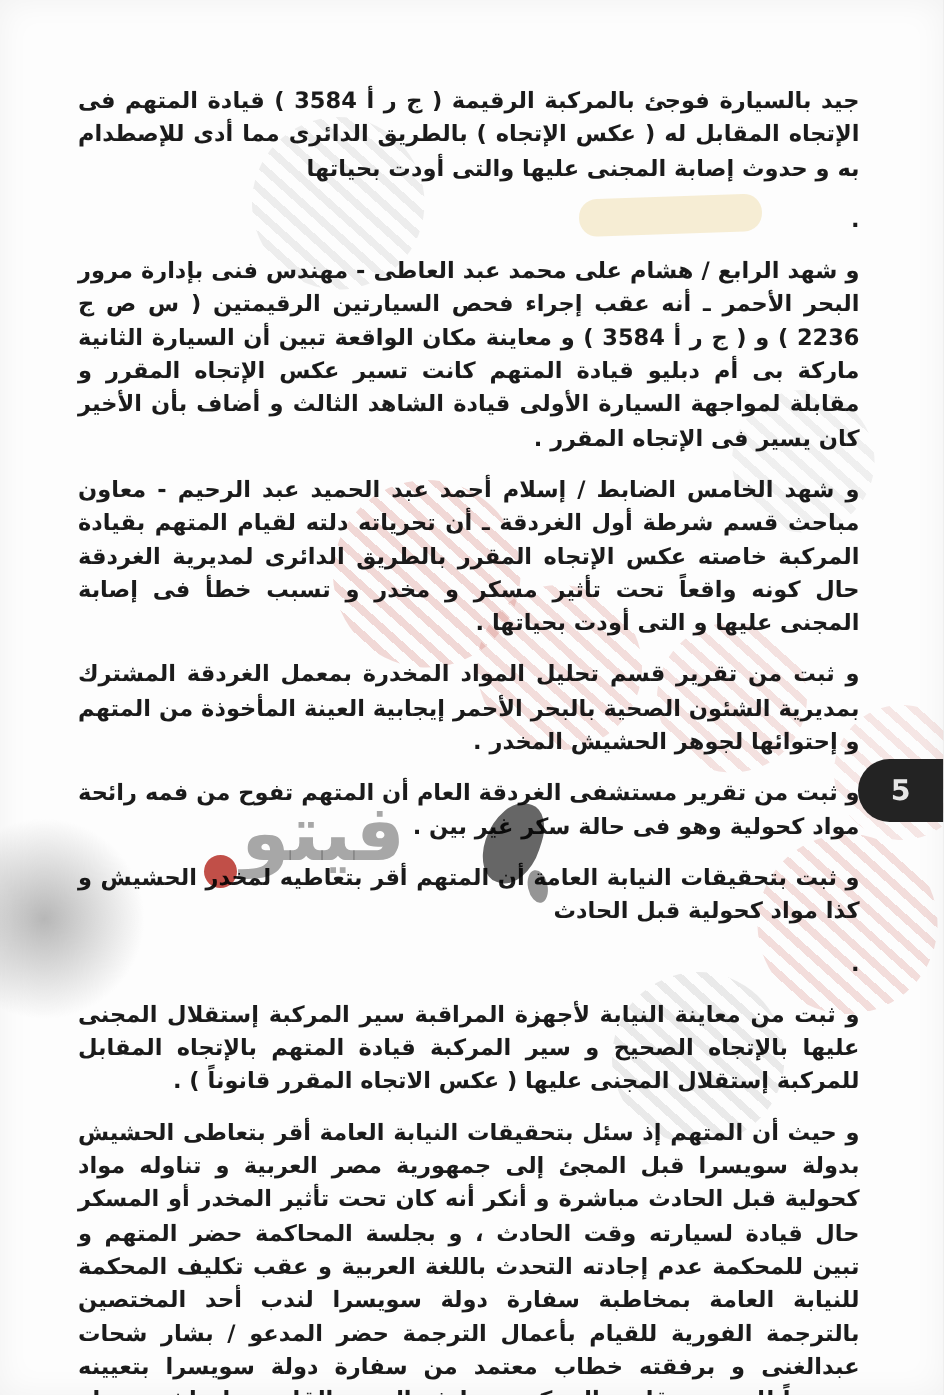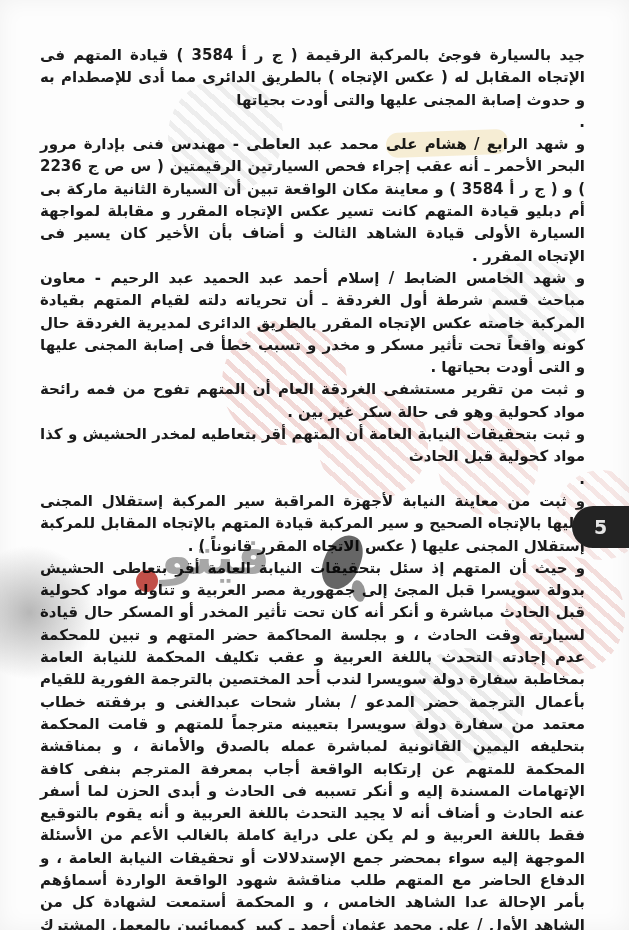--- a/index.html
+++ b/index.html
@@ -15,21 +15,21 @@
     position:absolute;
     top:44px;right:44px;width:545px;
     direction:rtl;
     text-align:justify;
     font-size:15px;
     font-weight:bold;
     line-height:22.3px;
     color:#1b1b1b;
     z-index:1;
   }
-  .text-block p{margin:0;padding:0;}
+  .text-block p{margin:12px;padding:0;}
   .text-block p.dot-line{text-align:right;}
   .page-tab{
     position:absolute;
     right:0;top:506px;
     width:57px;height:42px;
     background:#232323;
     border-radius:21px 0 0 21px;
     color:#e6e6e6;
     display:flex;align-items:center;justify-content:center;
     font-size:19px;font-weight:bold;
@@ -127,20 +127,21 @@
 
   <div class="page-tab">
     <span>5</span>
   </div>
 
   <div class="text-block">
     <p>جيد بالسيارة فوجئ بالمركبة الرقيمة ( ج ر أ 3584 ) قيادة المتهم فى الإتجاه المقابل له ( عكس الإتجاه ) بالطريق الدائرى مما أدى للإصطدام به و حدوث إصابة المجنى عليها والتى أودت بحياتها</p>
     <p class="dot-line">.</p>
     <p>و شهد الرابع / هشام على محمد عبد العاطى - مهندس فنى بإدارة مرور البحر الأحمر ـ أنه عقب إجراء فحص السيارتين الرقيمتين ( س ص ج 2236 ) و ( ج ر أ 3584 ) و معاينة مكان الواقعة تبين أن السيارة الثانية ماركة بى أم دبليو قيادة المتهم كانت تسير عكس الإتجاه المقرر و مقابلة لمواجهة السيارة الأولى قيادة الشاهد الثالث و أضاف بأن الأخير كان يسير فى الإتجاه المقرر .</p>
     <p>و شهد الخامس الضابط / إسلام أحمد عبد الحميد عبد الرحيم - معاون مباحث قسم شرطة أول الغردقة ـ أن تحرياته دلته لقيام المتهم بقيادة المركبة خاصته عكس الإتجاه المقرر بالطريق الدائرى لمديرية الغردقة حال كونه واقعاً تحت تأثير مسكر و مخدر و تسبب خطأ فى إصابة المجنى عليها و التى أودت بحياتها .</p>
+    <p>و ثبت من تقرير قسم تحليل المواد المخدرة بمعمل الغردقة المشترك بمديرية الشئون الصحية بالبحر الأحمر إيجابية العينة المأخوذة من المتهم و إحتوائها لجوهر الحشيش المخدر .</p>
     <p>و ثبت من تقرير مستشفى الغردقة العام أن المتهم تفوح من فمه رائحة مواد كحولية وهو فى حالة سكر غير بين .</p>
     <p>و ثبت بتحقيقات النيابة العامة أن المتهم أقر بتعاطيه لمخدر الحشيش و كذا مواد كحولية قبل الحادث</p>
     <p class="dot-line">.</p>
     <p>و ثبت من معاينة النيابة لأجهزة المراقبة سير المركبة إستقلال المجنى عليها بالإتجاه الصحيح و سير المركبة قيادة المتهم بالإتجاه المقابل للمركبة إستقلال المجنى عليها ( عكس الاتجاه المقرر قانوناً ) .</p>
     <p>و حيث أن المتهم إذ سئل بتحقيقات النيابة العامة أقر بتعاطى الحشيش بدولة سويسرا قبل المجئ إلى جمهورية مصر العربية و تناوله مواد كحولية قبل الحادث مباشرة و أنكر أنه كان تحت تأثير المخدر أو المسكر حال قيادة لسيارته وقت الحادث ، و بجلسة المحاكمة حضر المتهم و تبين للمحكمة عدم إجادته التحدث باللغة العربية و عقب تكليف المحكمة للنيابة العامة بمخاطبة سفارة دولة سويسرا لندب أحد المختصين بالترجمة الفورية للقيام بأعمال الترجمة حضر المدعو / بشار شحات عبدالغنى و برفقته خطاب معتمد من سفارة دولة سويسرا بتعيينه مترجماً للمتهم و قامت المحكمة بتحليفه اليمين القانونية لمباشرة عمله بالصدق والأمانة ، و بمناقشة المحكمة للمتهم عن إرتكابه الواقعة أجاب بمعرفة المترجم بنفى كافة الإتهامات المسندة إليه و أنكر تسببه فى الحادث و أبدى الحزن لما أسفر عنه الحادث و أضاف أنه لا يجيد التحدث باللغة العربية و أنه يقوم بالتوقيع فقط باللغة العربية و لم يكن على دراية كاملة بالغالب الأعم من الأسئلة الموجهة إليه سواء بمحضر جمع الإستدلالات أو تحقيقات النيابة العامة ، و الدفاع الحاضر مع المتهم طلب مناقشة شهود الواقعة الواردة أسماؤهم بأمر الإحالة عدا الشاهد الخامس ، و المحكمة أستمعت لشهادة كل من الشاهد الأول / على محمد عثمان أحمد ـ كبير كيميائيين بالمعمل المشترك التابع لمديرية الشئون الصحية بالبحر الأحمر ـ و الشاهدة الثانية / رشا عادل شفيق مرقس ـ طبيبة و مديرة المعمل المشترك التابع لمديرية الشئون الصحية بالبحر الأحمر ـ و الشاهد الرابع / هشام على محمد عبد العاطى ـ مهندس فنى بإدارة مرور البحر الأحمر ـ و شهد كل منهم بمضمون</p>
 
   </div>
 
 </div>
 

